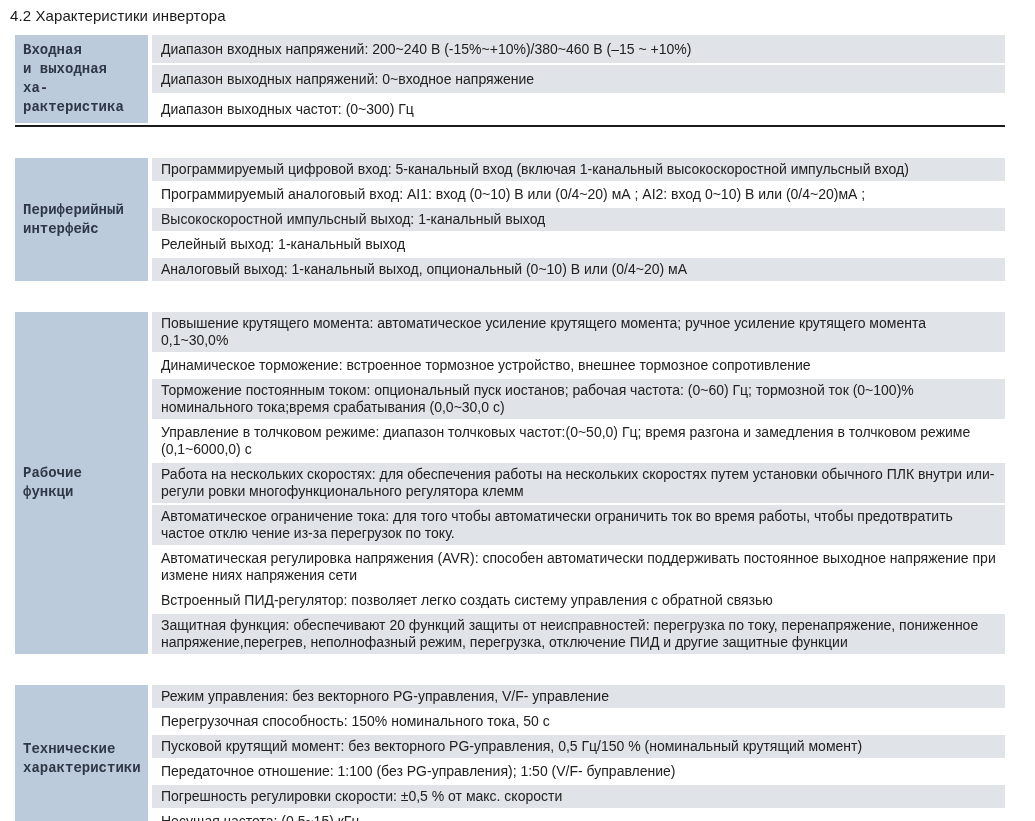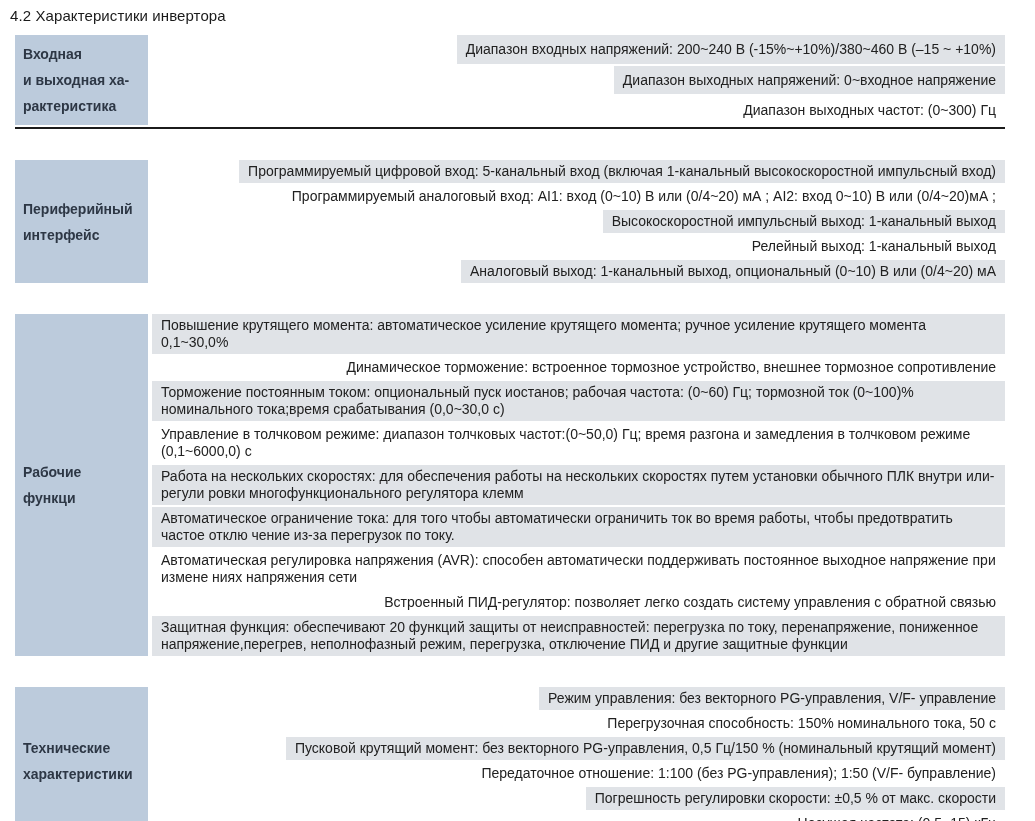--- a/index.html
+++ b/index.html
@@ -44,32 +44,32 @@
     gap: 4px;
     align-items: stretch;
   }
   .header-cell {
     width: 133px;
     flex: 0 0 133px;
     background: var(--header-bg);
     color: var(--header-text);
     font-weight: bold;
     font-size: 14px;
-    line-height: 26px;
+    line-height: 19px;
     padding: 6px 8px;
     display: flex;
     align-items: center;
     white-space: pre-line;
+    font-family: Liberation Mono, monospace;
   }
   .rows {
     flex: 1;
     display: flex;
     flex-direction: column;
     gap: 2px;
-    align-items: flex-end;
   }
   .spec-row {
     font-size: 14px;
     line-height: 17px;
     color: var(--text-color);
     padding: 3px 9px;
     flex: 1;
     display: flex;
     align-items: center;
   }

